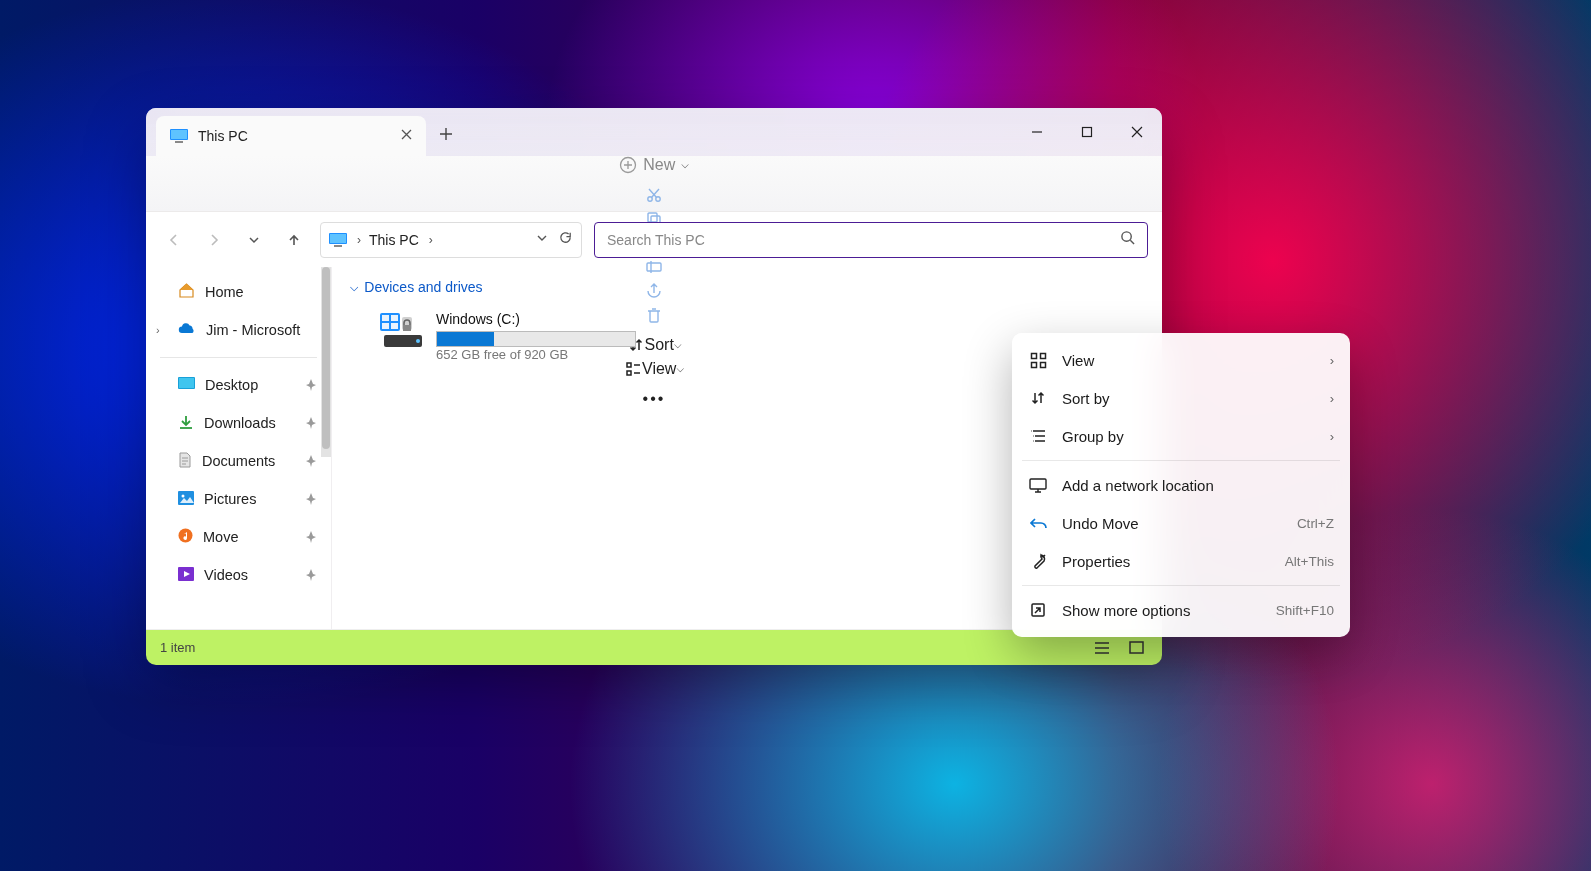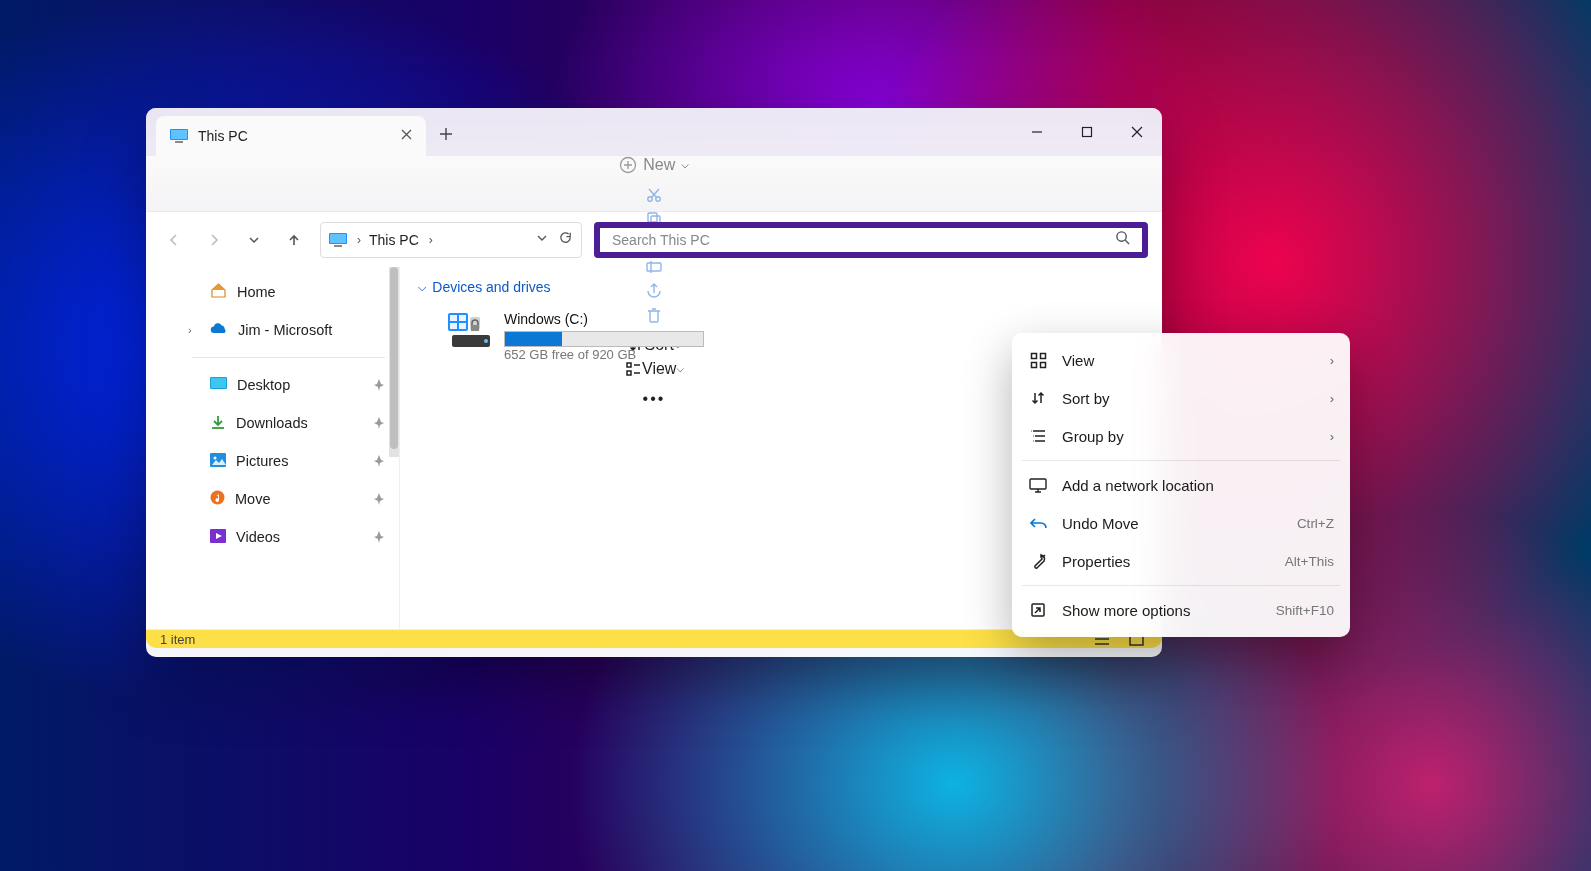--- a/index.html
+++ b/index.html
@@ -65,30 +65,30 @@
   .nav-btn { width: 28px; height: 32px; display: flex; align-items: center; justify-content: center; color: #555; cursor: pointer; }
   .nav-btn.disabled { color: #bcbcbc; cursor: default; }
   .addr-bar {
     flex: 0 0 262px; height: 36px; border: 1px solid #ddd; border-radius: 4px; background: #fff;
     display: flex; align-items: center; padding: 0 8px; gap: 8px;
   }
   .addr-text { font-size: 14px; color: #222; }
   .addr-chev { color: #555; font-size: 12px; margin-left: 2px; }
   .addr-right { margin-left: auto; display: flex; gap: 10px; color: #555; }
   .search-bar {
-    flex: 1; height: 36px; border: 6px solid #4c1d95; border-radius: 4px; background: #fff;
+    flex: 1; height: 36px; border: 1px solid #4c1d95; border-radius: 4px; background: #fff;
     display: flex; align-items: center; padding: 0 12px; color: #777;
   }
   .search-bar input { flex: 1; border: none; outline: none; font-size: 14px; color: #222; background: transparent; }
   .search-bar input::placeholder { color: #888; }
   .search-icon { color: #555; }
 
   
   .body { display: flex; height: calc(100% - 48px - 55px - 56px - 28px); background: #fff; }
-  .sidebar { width: 254px; border-right: 1px solid #f0eef0; padding-top: 6px; position: relative; padding-left: 32px; }
+  .sidebar { width: 186px; border-right: 1px solid #f0eef0; padding-top: 6px; position: relative; }
   .sb-item { height: 38px; display: flex; align-items: center; gap: 10px; padding: 0 14px 0 32px; font-size: 14.5px; color: #222; cursor: pointer; position: relative; }
   .sb-item.top { padding-left: 32px; }
   .sb-item .chev { position: absolute; left: 10px; color: #666; font-size: 11px; }
   .sb-item .pin { margin-left: auto; color: #9a9a9a; display: flex; }
   .sb-sep { height: 1px; background: #e6e6e6; margin: 8px 14px; }
   .sb-scroll {
     position: absolute; right: 0; top: 0; width: 10px; height: 190px;
     background: #e3e3e3; border-radius: 0;
   }
   .sb-scroll-thumb { position: absolute; left: 1px; top: 0; width: 8px; height: 182px; background: #bfbfbf; border-radius: 4px; }
@@ -102,23 +102,23 @@
   }
   .drive-icon { width: 44px; height: 38px; flex: none; }
   .drive-info { flex: 1; }
   .drive-name { font-size: 14px; color: #111; }
   .drive-bar { margin-top: 4px; width: 200px; height: 16px; border: 1px solid #bbb; background: #e8e8e8; position: relative; }
   .drive-bar-fill { position: absolute; left: 0; top: 0; bottom: 0; background: #0a78d4; }
   .drive-free { font-size: 13px; color: #777; }
 
   
   .statusbar {
-    height: 19px; display: flex; align-items: center; padding: 0 14px;
+    height: 36px; display: flex; align-items: center; padding: 0 14px;
     border-top: 1px solid #eee; font-size: 13px; color: #444;
-    border-radius: 0 0 10px 10px; background: #fde047; gap: 12px;
+    border-radius: 0 0 10px 10px; background: #bef264; gap: 12px;
   }
   .statusbar .right { margin-left: auto; display: flex; gap: 10px; color: #333; }
   .view-mode-btn { width: 24px; height: 20px; display:flex; align-items:center; justify-content:center; cursor:pointer; }
 
   
   .context-menu {
     position: absolute; width: 338px;
     background: rgba(255,255,255,0.94); backdrop-filter: blur(20px);
     border-radius: 10px; box-shadow: 0 18px 48px rgba(0,0,0,0.30);
     padding: 8px 0;
@@ -343,20 +343,32 @@
               <path d="M6 1 L8 6 L11 7 L7 9 L6 13 L5 9 L1 7 L4 6 Z" fill="#9a9a9a"></path>
             </svg>
           </span>
       </div>
       <div class="sb-item">
         <span><svg width="16" height="16" viewBox="0 0 16 16">
               <path d="M8 2 V10 M4 7 L8 11 L12 7" fill="none" stroke="#2e9e3e" stroke-width="1.8"></path>
               <path d="M2 14 H14" stroke="#2e9e3e" stroke-width="1.8"></path>
             </svg></span>
         <span>Downloads</span>
+        <span class="pin">
+            <svg width="12" height="14" viewBox="0 0 12 14">
+              <path d="M6 1 L8 6 L11 7 L7 9 L6 13 L5 9 L1 7 L4 6 Z" fill="#9a9a9a"></path>
+            </svg>
+          </span>
+      </div>
+      <div class="sb-item">
+        <span><svg width="14" height="16" viewBox="0 0 14 16">
+              <path d="M2 1 H9 L12 4 V15 H2 Z" fill="#e5e5e5" stroke="#9a9a9a"></path>
+              <path d="M4 6 H10 M4 9 H10 M4 12 H8" stroke="#9a9a9a"></path>
+            </svg></span>
+        <span>Documents</span>
         <span class="pin">
             <svg width="12" height="14" viewBox="0 0 12 14">
               <path d="M6 1 L8 6 L11 7 L7 9 L6 13 L5 9 L1 7 L4 6 Z" fill="#9a9a9a"></path>
             </svg>
           </span>
       </div>
       <div class="sb-item">
         <span><svg width="16" height="14" viewBox="0 0 16 14">
               <rect width="16" height="14" rx="1" fill="#1f8fe0"></rect>
               <circle cx="5" cy="5" r="1.5" fill="#fff"></circle>

